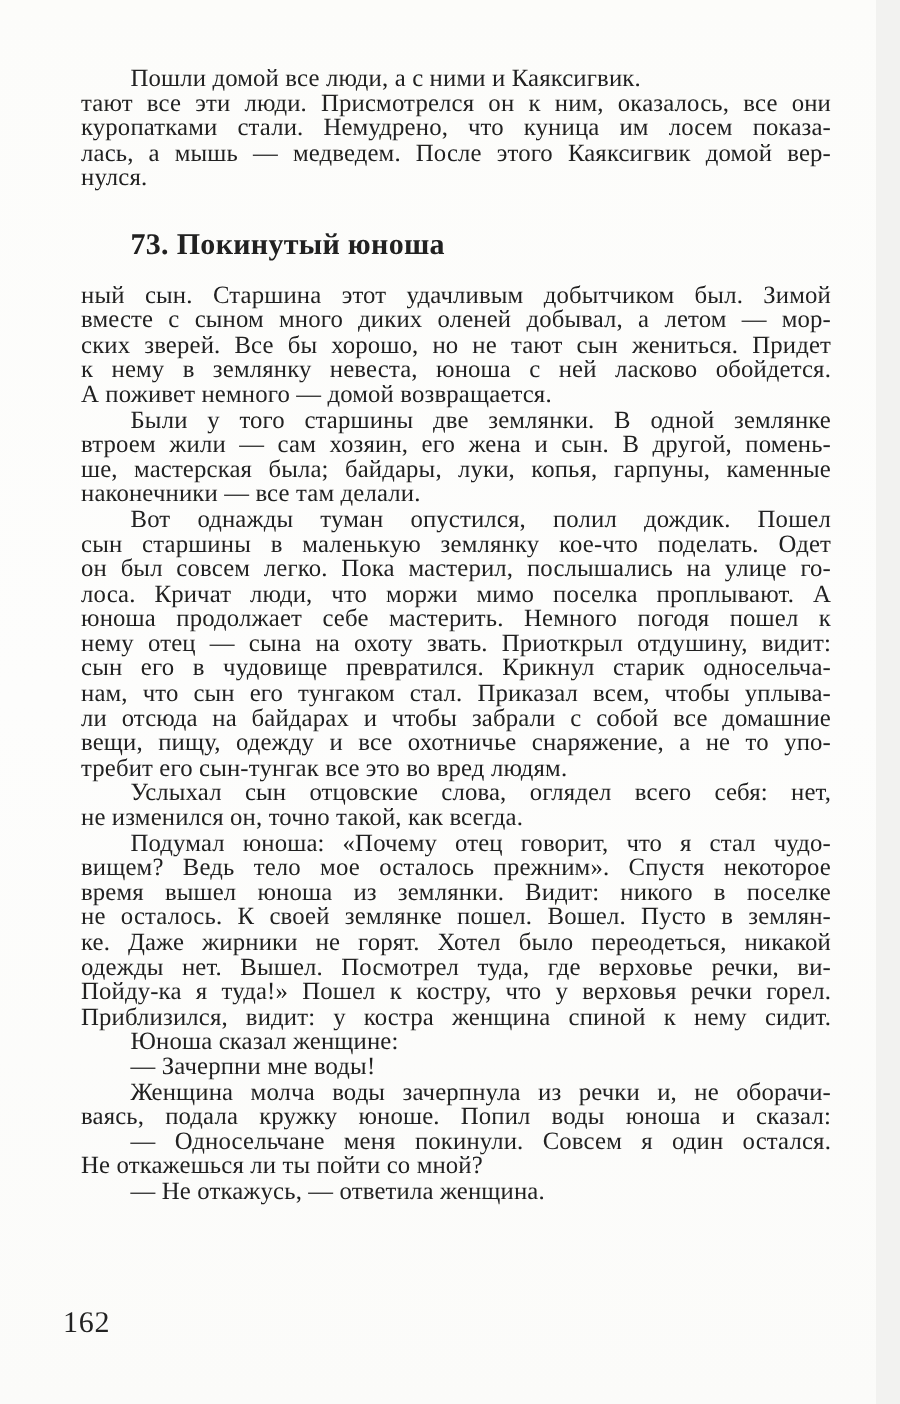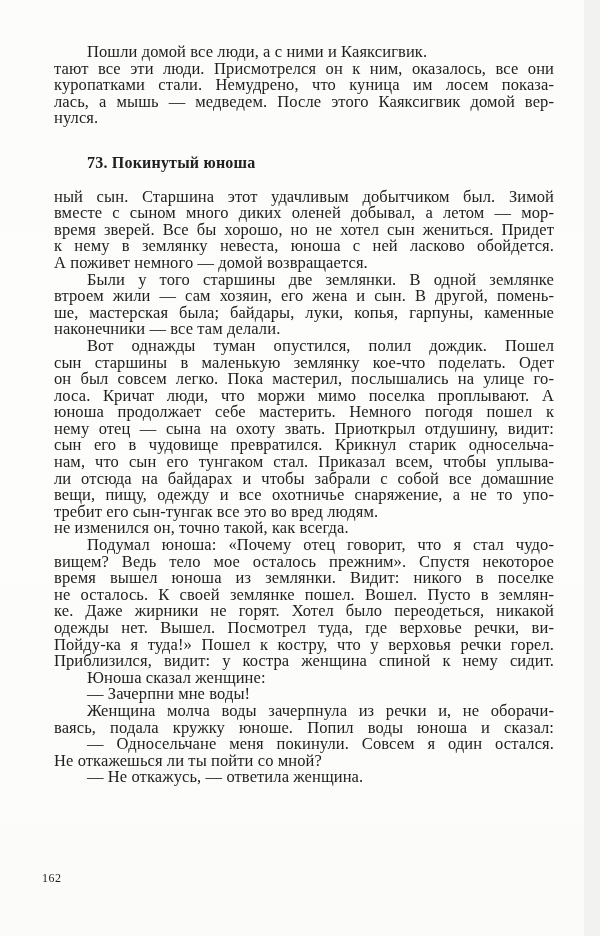--- a/index.html
+++ b/index.html
@@ -27,27 +27,27 @@
   .line {
     text-align: justify;
     text-align-last: justify;
     white-space: normal;
   }
   .line.last { text-align-last: left; }
   .line.indent { text-indent: 33px; }
   .heading {
     font-weight: bold;
     margin: 28px 0 17px 33px;
-    font-size: 16px;
+    font-size: 20px;
     letter-spacing: 0.2px;
   }
   .page-number {
     position: absolute;
     left: 42px; top: 871px;
-    font-size: 12px;
+    font-size: 20px;
     letter-spacing: 0.5px;
     color: #222;
   }
 </style>
 </head>
 <body>
 
 <div class="scan-page">
   <div class="text-block">
       <div class="para">
@@ -56,21 +56,21 @@
       <div class="para">
         <div class="line">тают все эти люди. Присмотрелся он к ним, оказалось, все они</div>
         <div class="line">куропатками стали. Немудрено, что куница им лосем показа-</div>
         <div class="line">лась, а мышь — медведем. После этого Каяксигвик домой вер-</div>
         <div class="line last">нулся.</div>
       </div>
       <div class="heading">73. Покинутый юноша</div>
       <div class="para">
         <div class="line">ный сын. Старшина этот удачливым добытчиком был. Зимой</div>
         <div class="line">вместе с сыном много диких оленей добывал, а летом — мор-</div>
-        <div class="line">время зверей. Все бы хорошо, но не хотел сын жениться. Придет</div>
+        <div class="line">ских зверей. Все бы хорошо, но не тают сын жениться. Придет</div>
         <div class="line">к нему в землянку невеста, юноша с ней ласково обойдется.</div>
         <div class="line last">А поживет немного — домой возвращается.</div>
       </div>
       <div class="para">
         <div class="line indent">Были у того старшины две землянки. В одной землянке</div>
         <div class="line">втроем жили — сам хозяин, его жена и сын. В другой, помень-</div>
         <div class="line">ше, мастерская была; байдары, луки, копья, гарпуны, каменные</div>
         <div class="line last">наконечники — все там делали.</div>
       </div>
       <div class="para">
@@ -80,20 +80,21 @@
         <div class="line">лоса. Кричат люди, что моржи мимо поселка проплывают. А</div>
         <div class="line">юноша продолжает себе мастерить. Немного погодя пошел к</div>
         <div class="line">нему отец — сына на охоту звать. Приоткрыл отдушину, видит:</div>
         <div class="line">сын его в чудовище превратился. Крикнул старик односельча-</div>
         <div class="line">нам, что сын его тунгаком стал. Приказал всем, чтобы уплыва-</div>
         <div class="line">ли отсюда на байдарах и чтобы забрали с собой все домашние</div>
         <div class="line">вещи, пищу, одежду и все охотничье снаряжение, а не то упо-</div>
         <div class="line last">требит его сын-тунгак все это во вред людям.</div>
       </div>
       <div class="para">
+        <div class="line indent">Услыхал сын отцовские слова, оглядел всего себя: нет,</div>
         <div class="line last">не изменился он, точно такой, как всегда.</div>
       </div>
       <div class="para">
         <div class="line indent">Подумал юноша: «Почему отец говорит, что я стал чудо-</div>
         <div class="line">вищем? Ведь тело мое осталось прежним». Спустя некоторое</div>
         <div class="line">время вышел юноша из землянки. Видит: никого в поселке</div>
         <div class="line">не осталось. К своей землянке пошел. Вошел. Пусто в землян-</div>
         <div class="line">ке. Даже жирники не горят. Хотел было переодеться, никакой</div>
         <div class="line">одежды нет. Вышел. Посмотрел туда, где верховье речки, ви-</div>
         <div class="line">Пойду-ка я туда!» Пошел к костру, что у верховья речки горел.</div>

